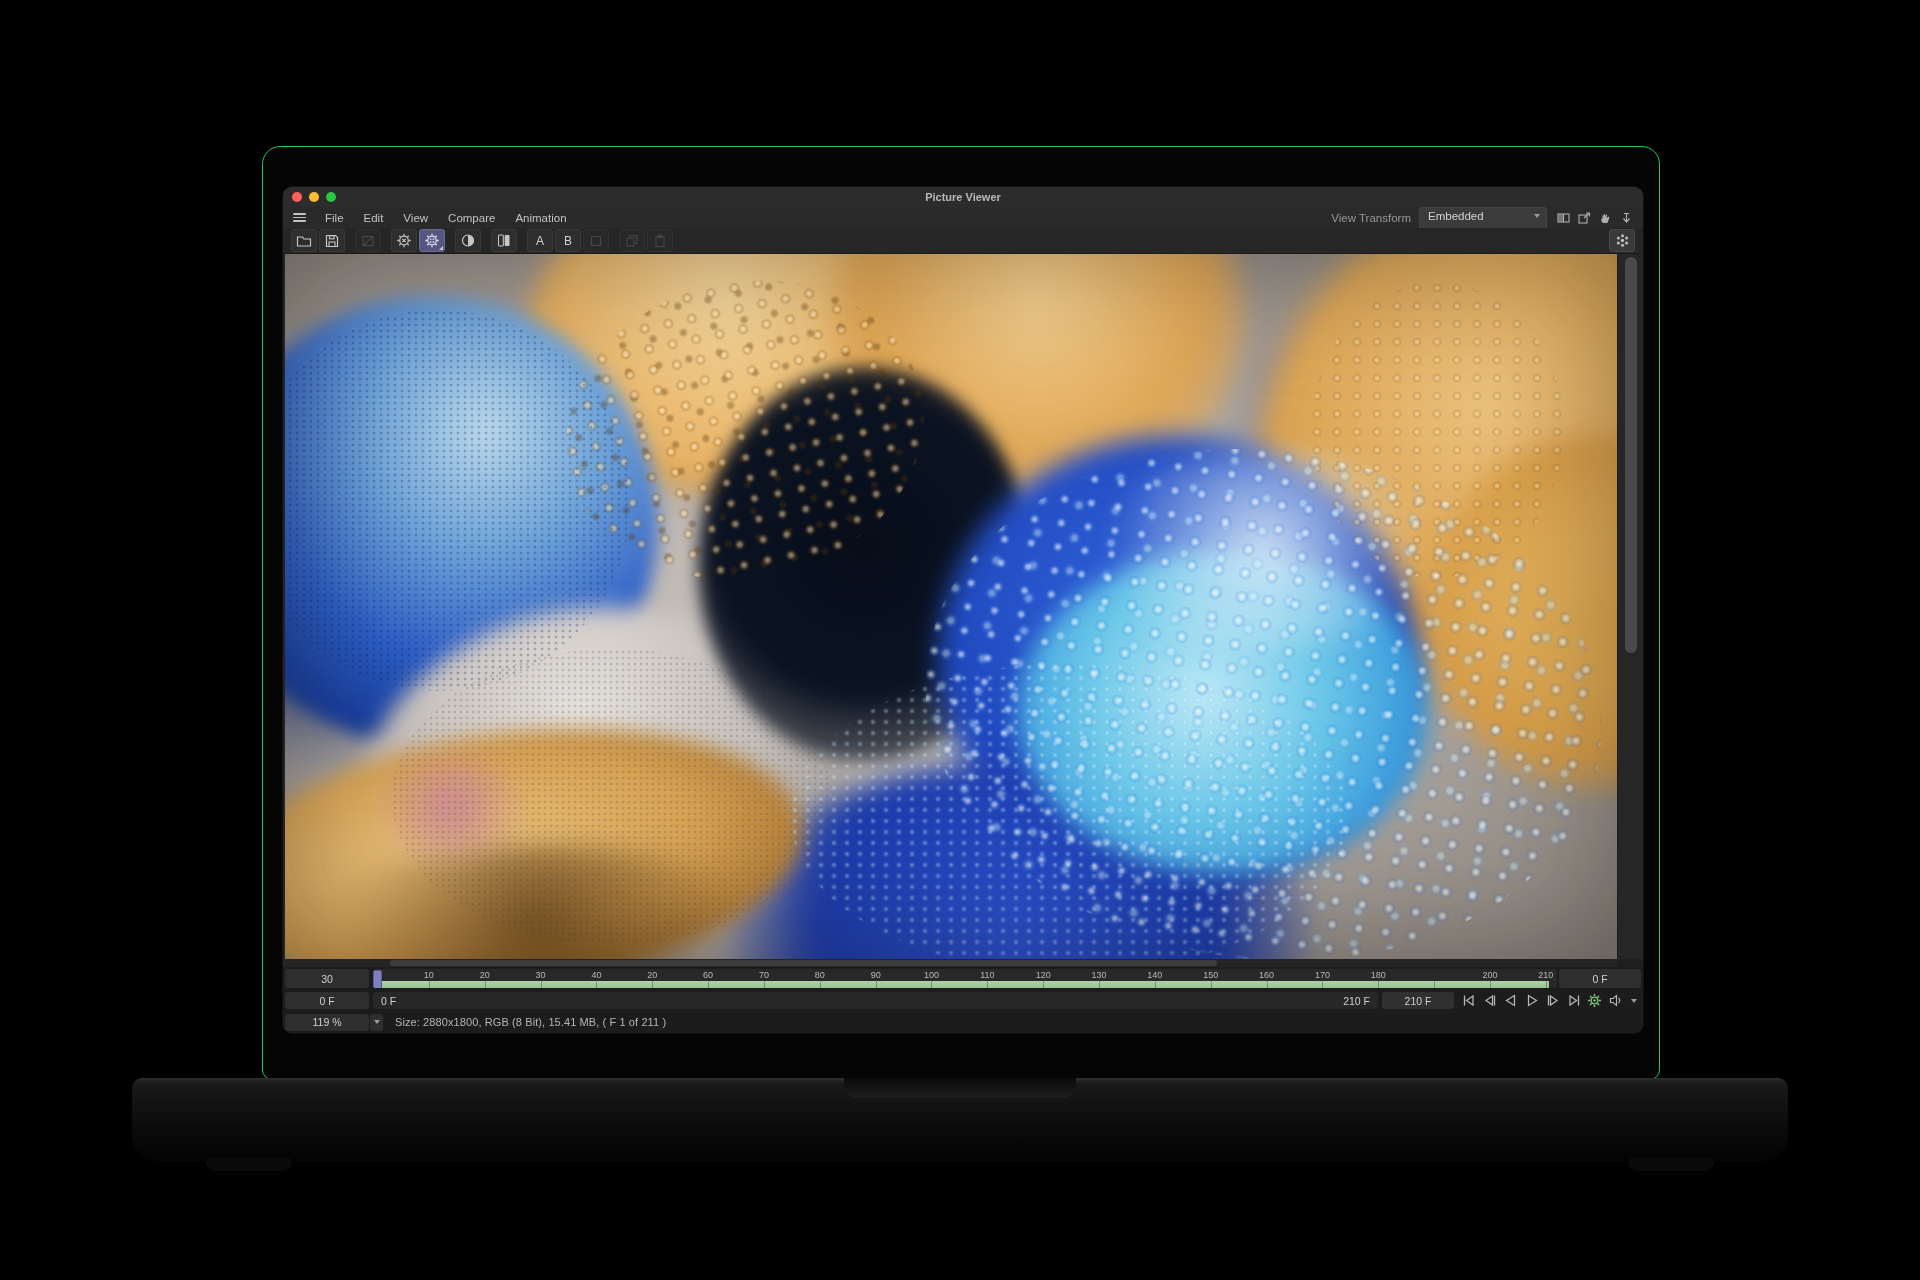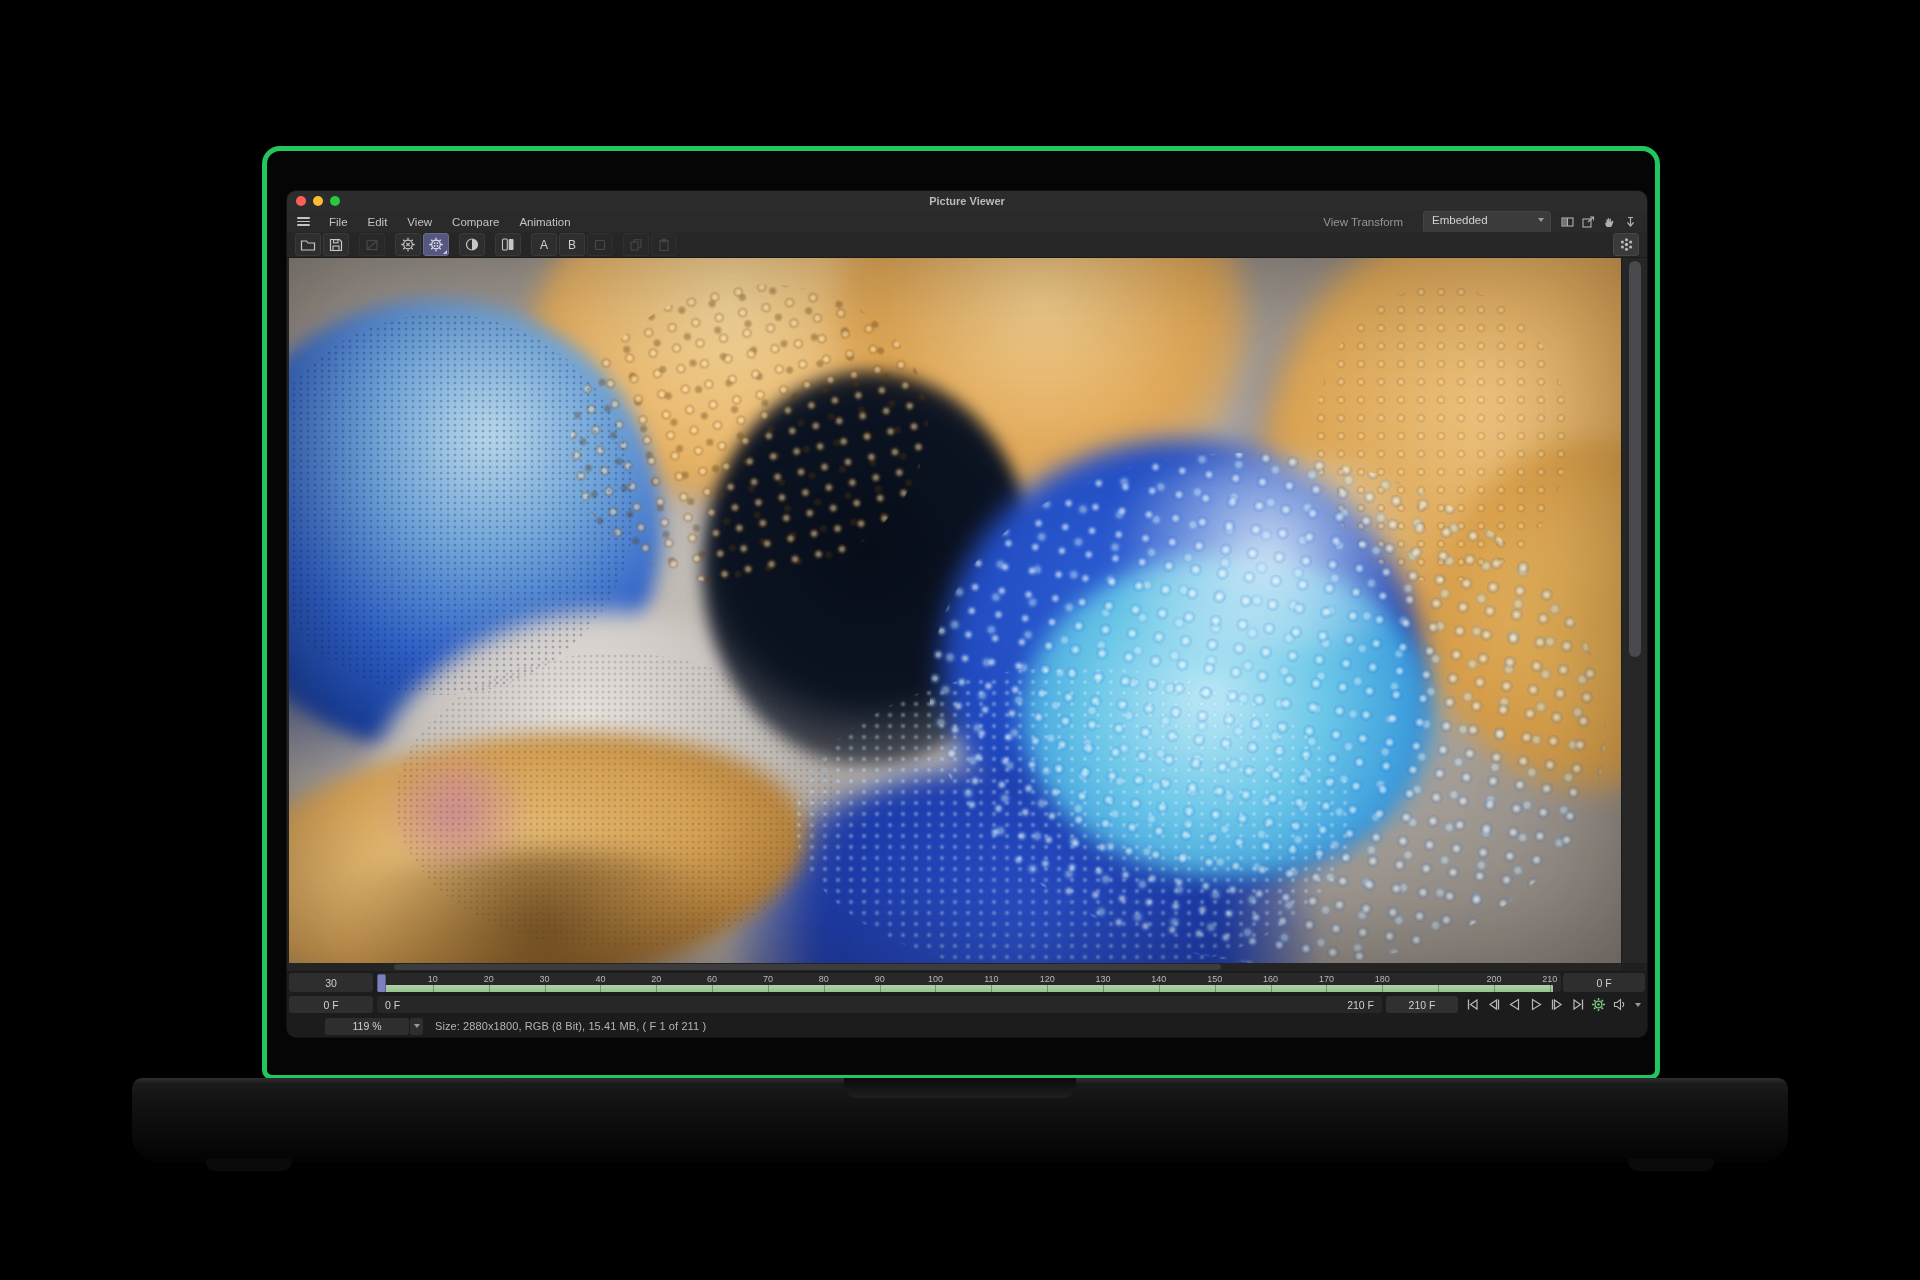--- a/index.html
+++ b/index.html
@@ -1,21 +1,21 @@
 <!DOCTYPE html>
 <html><head>
 <meta charset="utf-8">
 <style>
   html,body{margin:0;padding:0;background:#000;}
   #stage{position:relative;width:1920px;height:1280px;background:#000;overflow:hidden;
          font-family:"Liberation Sans","DejaVu Sans",sans-serif;-webkit-font-smoothing:antialiased;}
 
   
   .lid{position:absolute;left:262px;top:146px;width:1398px;height:934px;background:#050506;
-       border:5px solid #22c55e;border-radius:18px 18px 10px 10px;box-sizing:border-box;}
+       border:1px solid #22c55e;border-radius:18px 18px 10px 10px;box-sizing:border-box;}
   .base{position:absolute;left:132px;top:1078px;width:1656px;height:84px;
         background:linear-gradient(180deg,#2e2e2f 0,#1a1a1b 7%,#121212 30%,#080808 75%,#030303 100%);
         border-radius:10px 10px 26px 26px;}
   .notch{position:absolute;left:50%;top:0;transform:translateX(-50%);width:232px;height:20px;
          background:linear-gradient(180deg,#0a0a0a,#1f1f20);border-radius:0 0 14px 14px;}
   .foot{position:absolute;top:1158px;width:86px;height:13px;background:#0a0a0a;border-radius:4px 4px 9px 9px;}
   .foot.l{left:206px}.foot.r{left:1628px}
 
   
   .appwin{position:absolute;left:20px;top:40px;width:1360px;height:846px;background:#1f1f1f;
@@ -26,21 +26,21 @@
   .tl-dot.red{background:#ff5f57}.tl-dot.yel{background:#febc2e}.tl-dot.grn{background:#28c840}
   .win-title{position:absolute;left:0;right:0;top:0;height:20px;line-height:21px;text-align:center;
              font-size:11px;font-weight:700;color:#b9b9b9;}
 
   .menubar{position:absolute;left:0;right:0;top:20px;height:21px;background:#2a2a2a;border-bottom:1px solid #202020;
            display:flex;align-items:center;font-size:11.5px;color:#c3c3c3;}
   .hamburger{width:13px;height:9px;margin:0 9px 0 10px;display:flex;flex-direction:column;justify-content:space-between;cursor:pointer;}
   .hamburger i{display:block;height:1.6px;background:#c3c3c3;border-radius:1px;}
   .menu-item{padding:0 10px;cursor:default;}
   .menu-spacer{flex:1}
-  .vt-label{color:#969696;margin-right:20px;}
+  .vt-label{color:#969696;margin-right:8px;}
   .vt-select{width:112px;height:16px;background:#3b3b3b;border:1px solid #444;border-radius:3px;
              display:flex;align-items:center;justify-content:space-between;padding:0 6px 4px 8px;color:#d2d2d2;margin-right:10px;}
   .caret-dn{width:0;height:0;border-left:3.5px solid transparent;border-right:3.5px solid transparent;border-top:4px solid #9a9a9a;}
   .mb-icons{display:flex;gap:8px;margin-right:10px;align-items:center;}
   .mb-icons svg{display:block}
 
   .toolbar{position:absolute;left:0;right:0;top:41px;height:26px;background:#262626;border-bottom:1px solid #1b1b1b;
            display:flex;align-items:center;padding-left:8px;box-sizing:border-box;}
   .tb-btn{width:24px;height:21px;background:#2e2e2e;border:1px solid #3a3a3a;border-radius:3px;
           display:flex;align-items:center;justify-content:center;margin-right:2px;position:relative;}
@@ -119,21 +119,21 @@
      box-shadow:inset 0 0 130px rgba(22,18,14,.35);}
 
   .vscroll{position:absolute;right:0;top:0;width:26px;height:705px;background:#262626;border-left:1px solid #1d1d1d;box-sizing:border-box;}
   .vscroll .thumb{position:absolute;left:7px;top:3px;width:12px;height:396px;background:#4a4a4e;border-radius:6px;}
   .hscroll{position:absolute;left:0;right:26px;top:772px;height:8px;background:#242424;}
   .hscroll .thumb{position:absolute;left:8%;top:1px;width:62%;height:6px;background:#3c3c3e;border-radius:3px;}
 
   
   .row1{position:absolute;left:0;right:0;top:780px;height:23px;background:#1c1c1c;display:flex;align-items:stretch;}
   .row2{position:absolute;left:0;right:0;top:803px;height:21px;background:#1c1c1c;display:flex;align-items:center;}
-  .statusbar{position:absolute;left:0;right:0;top:824px;height:22px;background:#1c1c1c;display:flex;align-items:center;padding-left:36px;}
+  .statusbar{position:absolute;left:0;right:0;top:824px;height:22px;background:#1c1c1c;display:flex;align-items:center;}
   .tl-box{background:#2e2e2e;border-radius:3px;color:#d0d0d0;font-size:10.5px;display:flex;align-items:center;justify-content:center;}
   .fps-box{width:84px;margin:2px 2px 2px 2px;}
   .ruler{position:relative;flex:1;margin:2px 2px 2px 2px;background:#282828;border-radius:3px;overflow:hidden;padding-left:39px;}
   .tick-label{position:absolute;top:1px;transform:translateX(-50%);font-size:9px;color:#b8b8b8;}
   .tick-mark{position:absolute;top:12px;width:1px;height:8px;background:rgba(0,0,0,.28);}
   .range-bar{position:absolute;left:0;top:12px;height:8px;background:linear-gradient(180deg,#aed2a8,#93c18d);border-radius:1px;}
   .playhead{position:absolute;left:0;top:1px;width:9px;height:19px;background:#7d7fbe;border:1px solid #5a5c96;border-radius:2px;box-sizing:border-box;}
   .end-box-r1{width:82px;margin:2px 2px 2px 0;}
   .cur-box{width:84px;height:17px;margin-left:2px;}
   .slider-field{flex:1;height:17px;margin:0 4px;background:#272727;border-radius:3px;display:flex;align-items:center;

